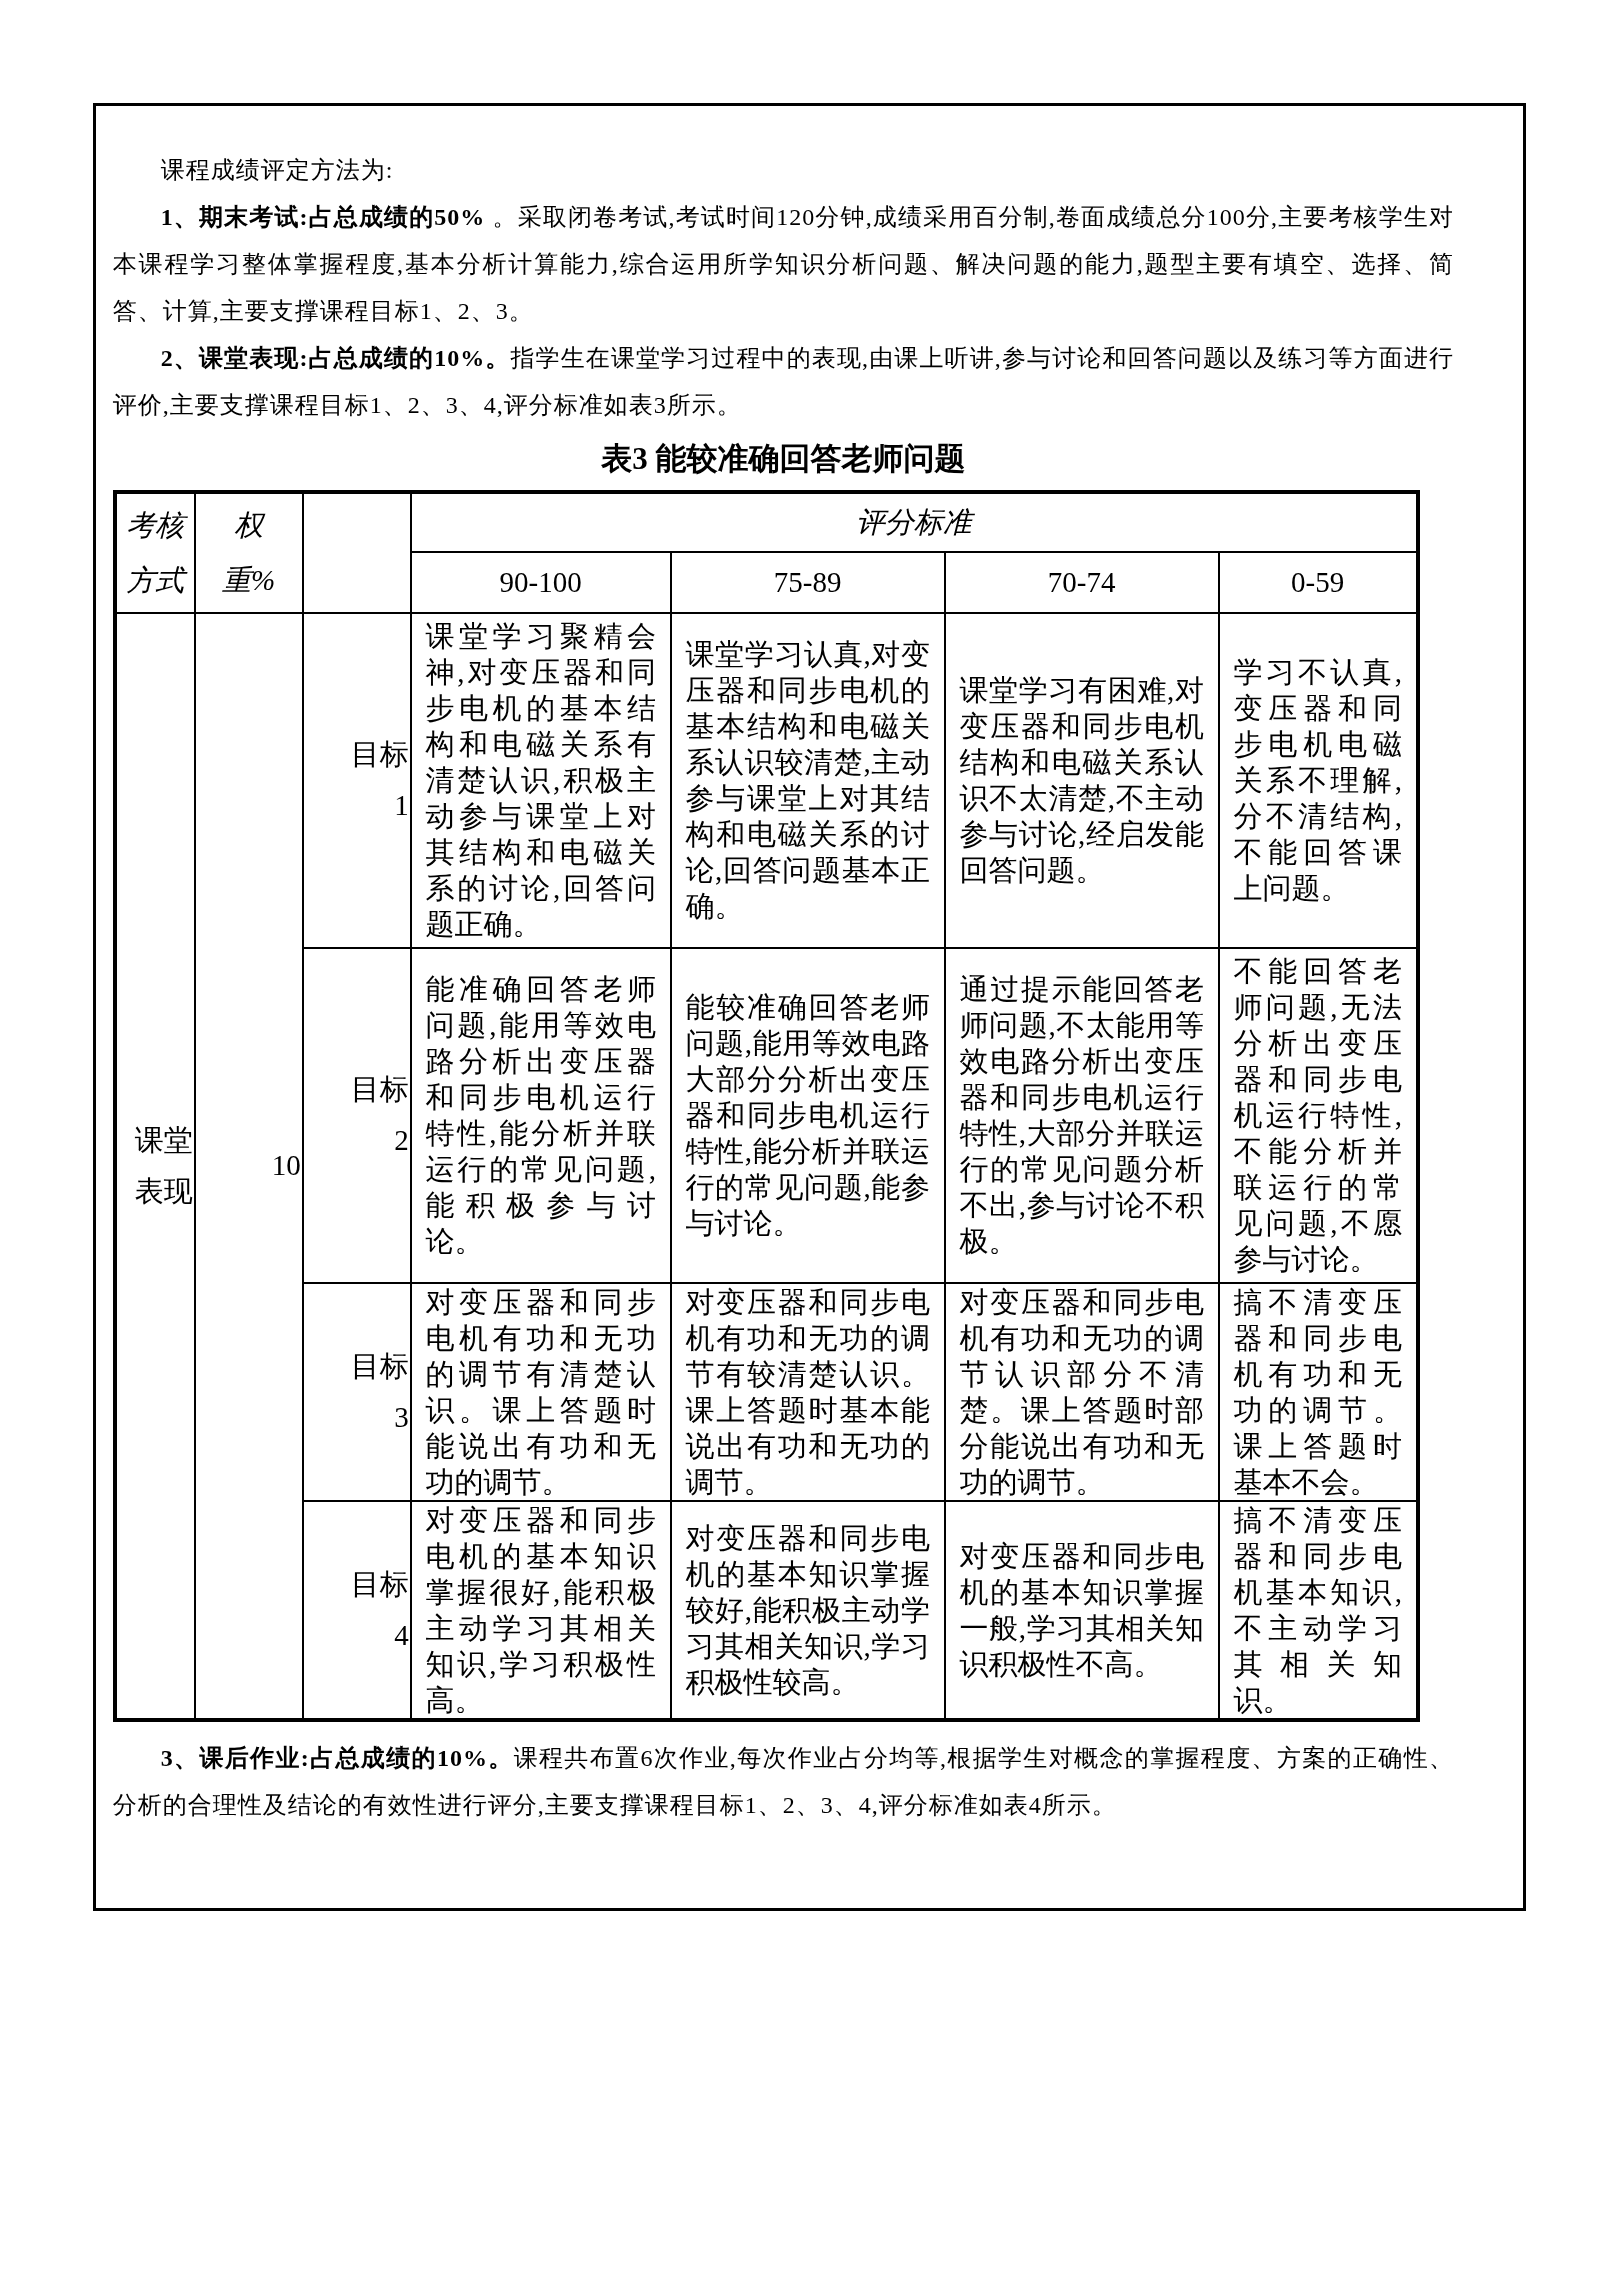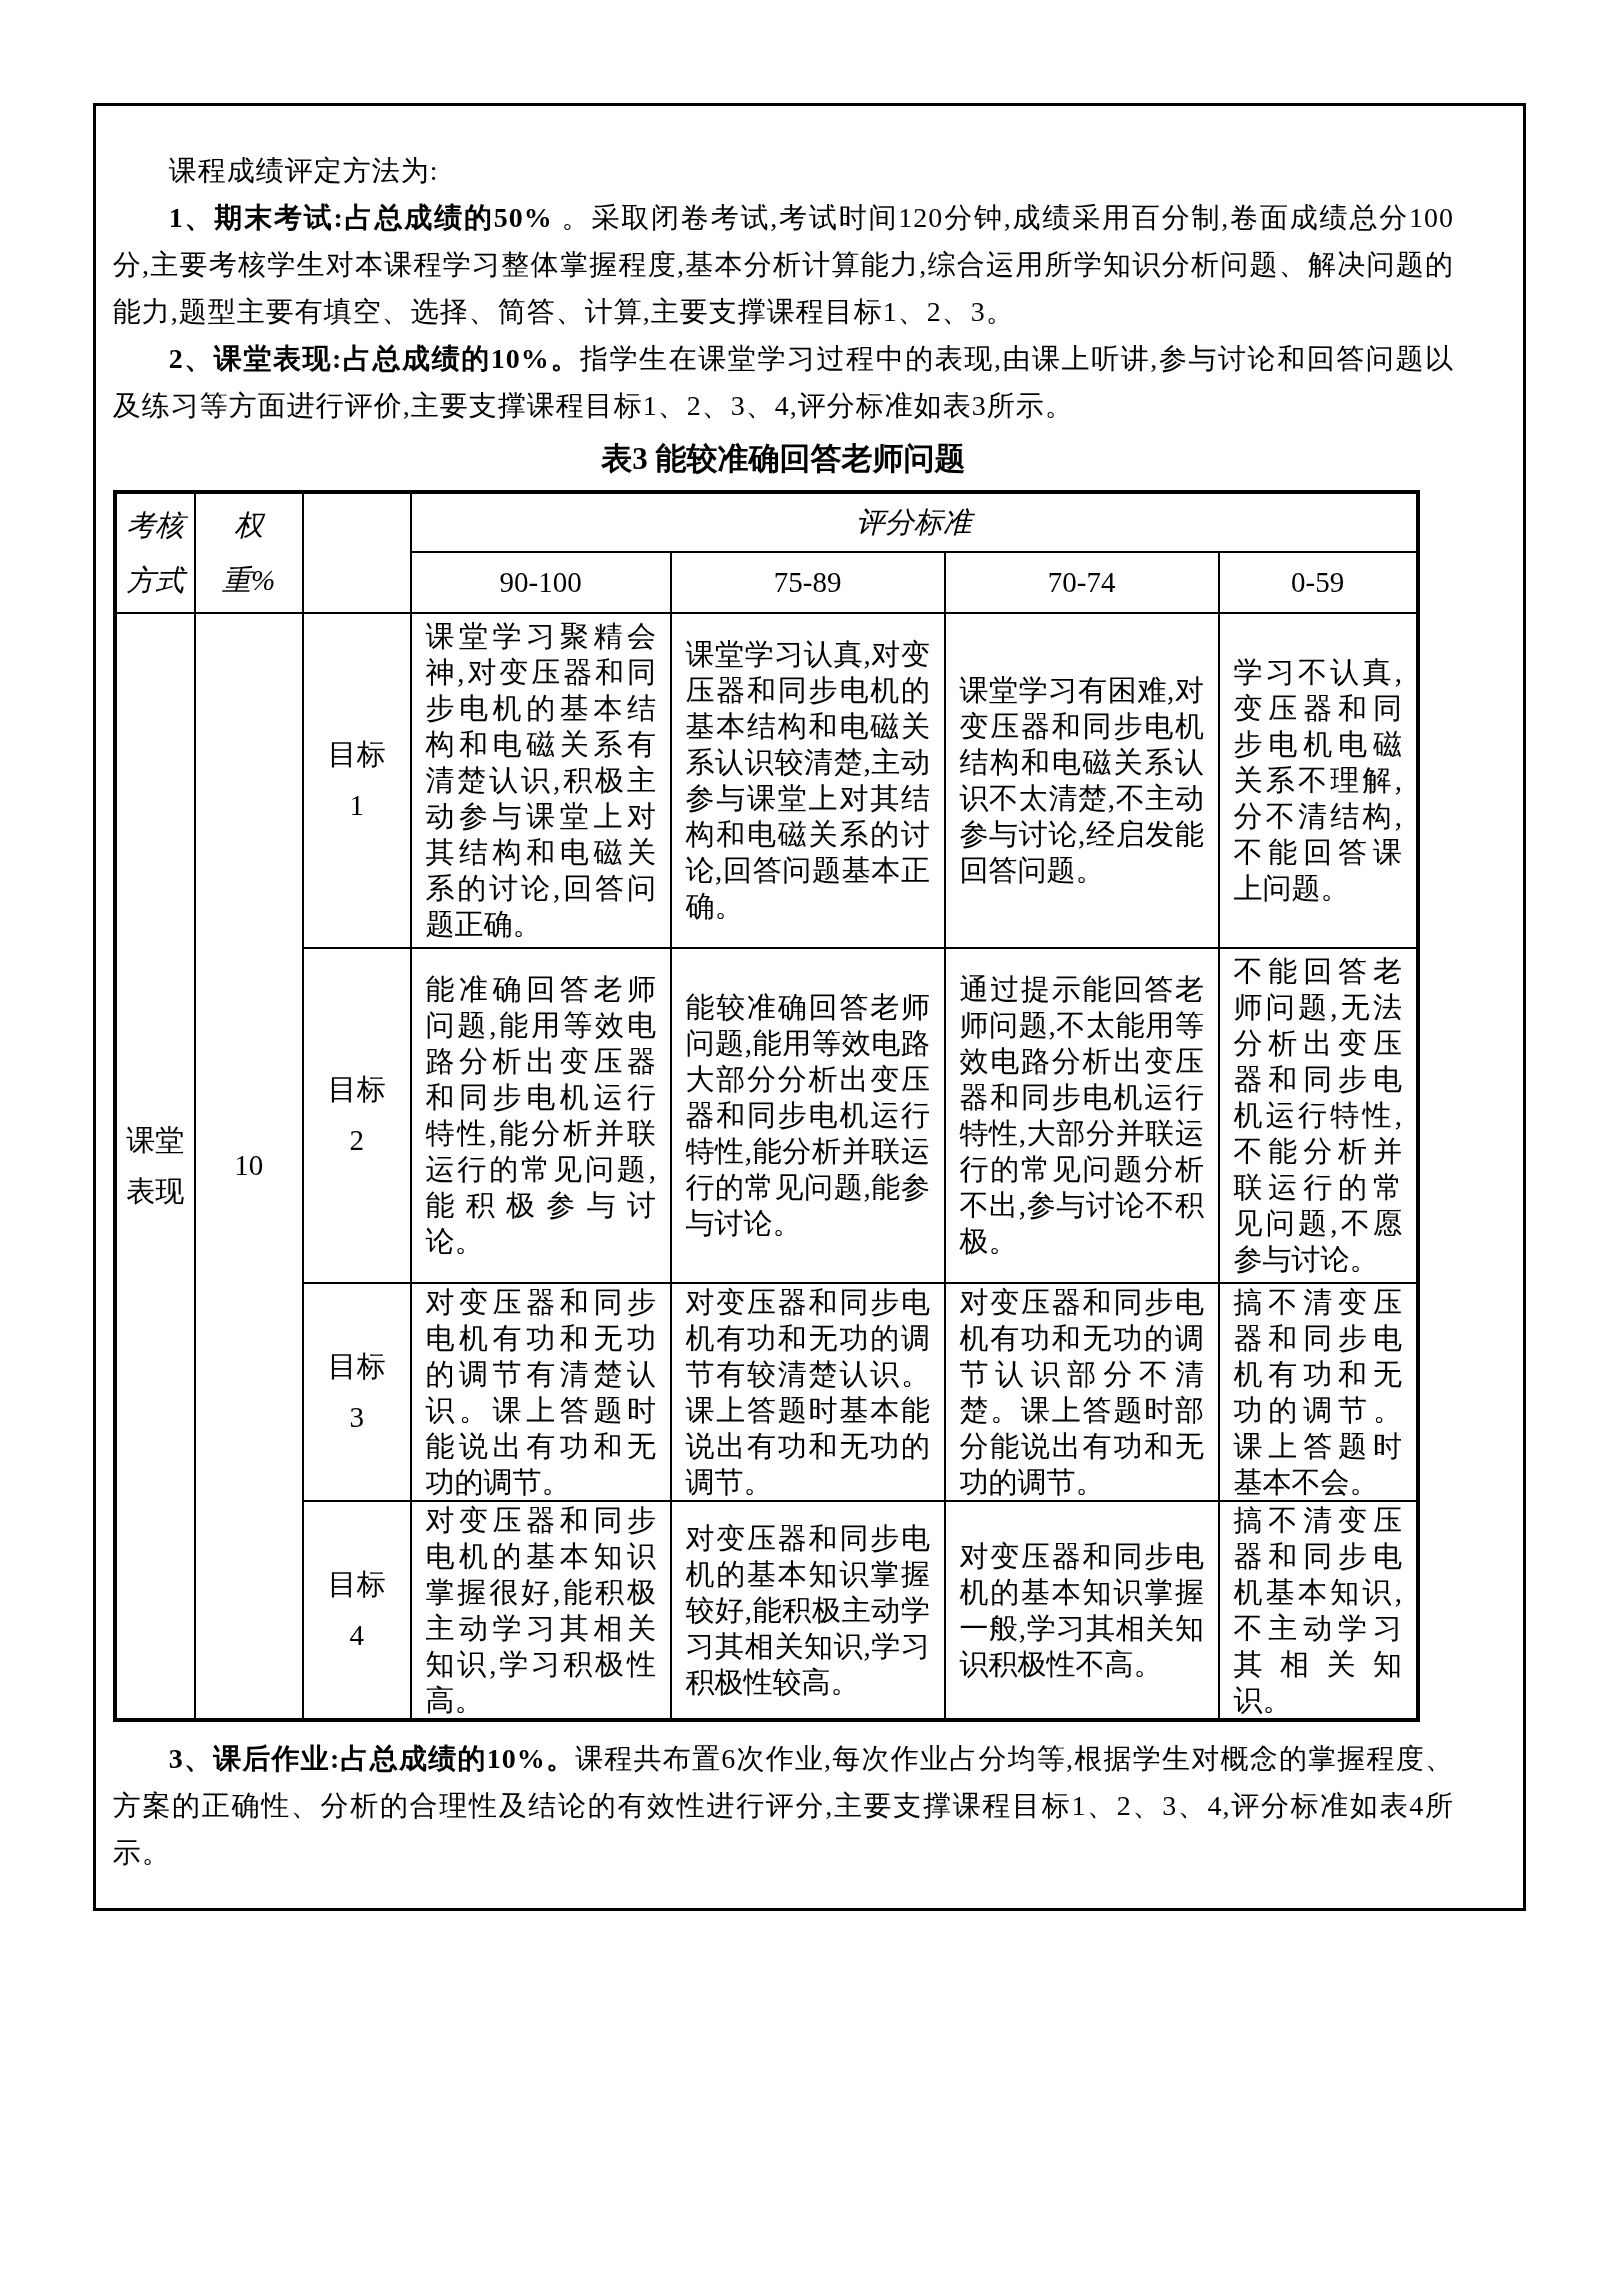--- a/index.html
+++ b/index.html
@@ -16,21 +16,21 @@
     left: 93px;
     top: 103px;
     width: 1433px;
     height: 1808px;
     border: 3.9px solid #000;
     box-sizing: border-box;
     padding: 41px 69px 0 16.7px;
     overflow: hidden;
   }
   .para {
-    font-size: 28px;
+    font-size: 24px;
     line-height: 47px;
     margin: 0;
     text-align: justify;
     text-justify: inter-character;
     letter-spacing: 1px;
   }
   .indent { text-indent: 2em; }
   .para b { font-weight: bold; }
   .tbl-title {
     font-size: 31px;
@@ -46,21 +46,21 @@
     border: 4.9px solid #000;
   }
   table.score-table td {
     border: 2.9px solid #000;
     font-size: 29px;
     vertical-align: middle;
     box-sizing: border-box;
   }
   td.hdr { text-align: center; line-height: 55px; font-style: italic; }
   td.range-hdr { text-align: center; height: 61px; }
-  td.cat-cell, td.weight-cell, td.goal-cell { text-align: center; line-height: 51px; margin-left: 30px; }
+  td.cat-cell, td.weight-cell, td.goal-cell { text-align: right; line-height: 51px; margin-left: 30px; }
   td.score-cell {
     text-align: justify;
     text-justify: inter-character;
     padding: 0 13.7px;
     line-height: 36px;
   }
   tr.hdr-row-1 td { height: 51px; }
   tr.row-goal-1 td { height: 335px; }
   tr.row-goal-2 td { height: 335px; }
   tr.row-goal-3 td { height: 184px; }

